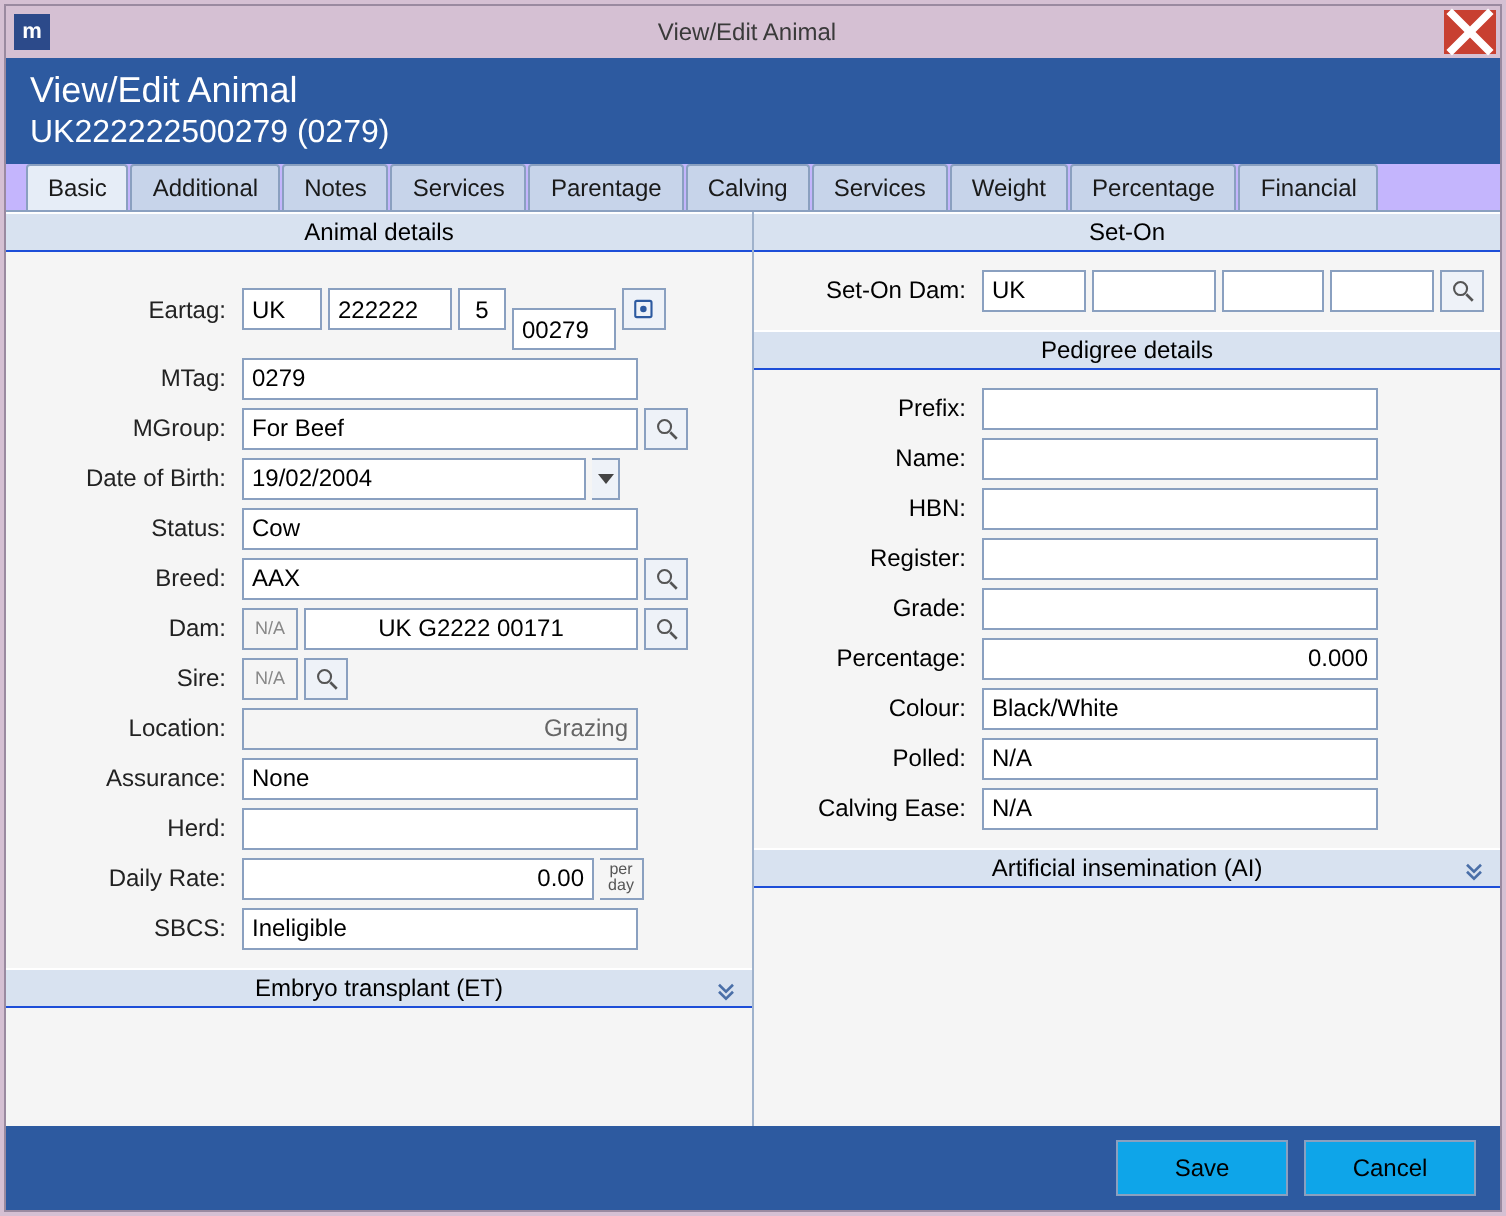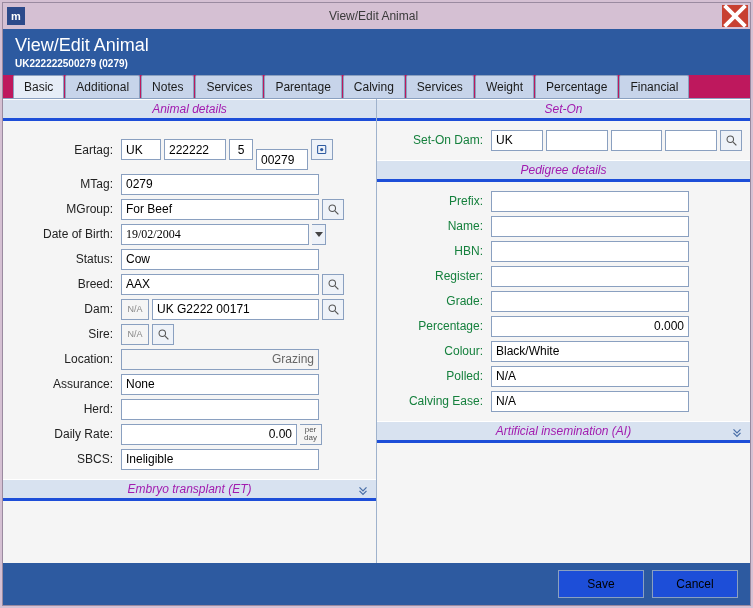--- a/index.html
+++ b/index.html
@@ -5,47 +5,47 @@
   * { box-sizing: border-box; }
   html, body { margin:0; padding:0; font-family: Tahoma, Arial, sans-serif; font-size:12px; }
   body { background:#d5c0d3; width:753px; height:608px; position:relative; }
   .window { width:749px; height:604px; margin:2px; background:#d5c0d3; border:1px solid #9a8aa0; display:flex; flex-direction:column; }
   .titlebar { height:26px; background:#d5c0d3; display:flex; align-items:center; position:relative; }
   .titlebar .appicon { width:18px; height:18px; background:#2c4a8a; color:#fff; font-weight:bold; font-size:11px; display:flex; align-items:center; justify-content:center; margin-left:4px; }
   .titlebar .title { flex:1; text-align:center; color:#3a3a3a; font-weight:normal; }
   .titlebar .closebtn { width:26px; height:22px; background:#c84031; color:#fff; display:flex; align-items:center; justify-content:center; font-size:14px; cursor:pointer; margin-right:2px; }
   .header { background:#2d5aa0; padding:6px 12px 6px 12px; color:#fff; }
   .header h1 { margin:0; font-size:18px; font-weight:normal; }
-  .header .sub { font-size:10px; margin-top:2px;font-weight:bold; }
-  .tabs { background:#be185d; display:flex; padding-left:10px; gap:0;text-align:right; }
+  .header .sub { font-size:16px; margin-top:2px; }
+  .tabs { background:#c4b5fd; display:flex; padding-left:10px; gap:0;text-align:right; }
   .tab { background:#c7d4ea; color:#1a1a1a; padding:4px 10px; border:1px solid #8aa0c0; border-bottom:none; margin-right:1px; cursor:pointer; font-size:12px; border-radius:2px 2px 0 0; }
   .tab.active { background:#e6edf7; }
   .content { flex:1; background:#f5f5f5; display:flex; position:relative; border-top:1px solid #8aa0c0;}
   .col { flex:1; display:flex; flex-direction:column; position:relative;}
   .col.left { border-right:1px solid #9fb2cc; }
-  .section-h { background:#d8e2f0; border-bottom:3px solid #1d4ed8; border-top:1px solid #fff; text-align:center; font-style:italic; color:#a21caf; padding:2px 0; position:relative; }
+  .section-h { background:#d8e2f0; border-bottom:1px solid #1d4ed8; border-top:1px solid #fff; text-align:center; color:#000000; padding:2px 0; position:relative; }
   .section-body { padding:8px 8px 6px 8px; }
   .row { display:flex; align-items:center; margin-bottom:3px; min-height:22px;}
   .lbl { width:110px; text-align:right; padding-right:8px; color:#222;}
   .lbl.bold { font-weight:normal; }
   .vals { flex:1; display:flex; gap:3px; align-items:center;}
   input.fld, .fld { height:21px; border:1px solid #8aa0c0; background:#fff; padding:0 4px; font-family:inherit; font-size:12px;}
   input.fld.ro { background:#f5f5f5; color:#666;text-align:right;}
   .fld.flex { flex:1; }
   .iconbtn { width:22px; height:21px; border:1px solid #8aa0c0; background:#eef2f8; display:flex;align-items:center;justify-content:center; cursor:pointer; }
   .iconbtn svg { width:13px; height:13px; }
   .na { width:28px; height:21px; border:1px solid #8aa0c0; background:#f5f5f5; color:#888; font-size:9px; display:flex;align-items:center;justify-content:center;}
   .perday { width:22px; height:21px; border:1px solid #8aa0c0; border-left:none; background:#f5f5f5; font-size:8px; line-height:8px; display:flex; flex-direction:column; align-items:center; justify-content:center; color:#555;}
   .dd { width:14px; height:21px; border:1px solid #8aa0c0; border-left:none; background:#eef2f8; display:flex;align-items:center;justify-content:center; cursor:pointer;}
   .arrow-down { width:0;height:0;border-left:4px solid transparent;border-right:4px solid transparent;border-top:5px solid #444; }
   .expand-arrow { position:absolute; right:6px; top:3px; cursor:pointer;}
   .expand-arrow svg { width:14px; height:14px; }
   .footer { height:42px; background:#2d5aa0; display:flex; justify-content:flex-end; align-items:center; padding-right:12px; gap:8px;}
-  .btn { width:86px; height:28px; background:#1d4ed8; border:1px solid #8aa0c0; cursor:pointer; font-family:inherit; font-size:12px;}
-  .r-lbl { width:106px; text-align:right; padding-right:8px; color:#15803d;}
+  .btn { width:86px; height:28px; background:#0ea5e9; border:1px solid #8aa0c0; cursor:pointer; font-family:inherit; font-size:12px;}
+  .r-lbl { width:106px; text-align:right; padding-right:8px; color:#000000;}
   .right-body .row .vals input.fld { flex:1;}
   .num { text-align:right; padding-right:6px;}
 </style>
 </head>
 <body>
 
 <div class="window">
   <div class="titlebar">
     <div class="appicon">m</div>
     <div class="title">View/Edit Animal</div>
@@ -112,21 +112,21 @@
                   <circle cx="6.5" cy="6.5" r="4" fill="none" stroke="#555" stroke-width="1.3"></circle>
                   <line x1="10" y1="10" x2="14" y2="14" stroke="#555" stroke-width="1.6"></line>
                 </svg>
             </div>
           </div>
         </div>
 
         <div class="row">
           <div class="lbl bold">Date of Birth:</div>
           <div class="vals">
-            <input class="fld" style="width: 188px; font-family: Liberation Serif, serif;" value="19/02/2004">
+            <input class="fld" style="width: 172px;" value="19/02/2004">
             <div class="dd">
                 <div class="arrow-down"></div>
               </div>
           </div>
         </div>
 
         <div class="row">
           <div class="lbl bold">Status:</div>
           <div class="vals">
               <input class="fld flex" style="max-width: 198px;" value="Cow">
@@ -143,21 +143,21 @@
                   <line x1="10" y1="10" x2="14" y2="14" stroke="#555" stroke-width="1.6"></line>
                 </svg>
             </div>
           </div>
         </div>
 
         <div class="row">
           <div class="lbl bold">Dam:</div>
           <div class="vals">
             <div class="na">N/A</div>
-            <input class="fld flex" style="max-width: 167px;" value="UK G2222 00171">
+            <input class="fld flex" style="max-width: 167px; text-align: center;" value="UK G2222 00171">
             <div class="iconbtn">
               <svg viewBox="0 0 16 16">
                   <circle cx="6.5" cy="6.5" r="4" fill="none" stroke="#555" stroke-width="1.3"></circle>
                   <line x1="10" y1="10" x2="14" y2="14" stroke="#555" stroke-width="1.6"></line>
                 </svg>
             </div>
           </div>
         </div>
 
         <div class="row">

